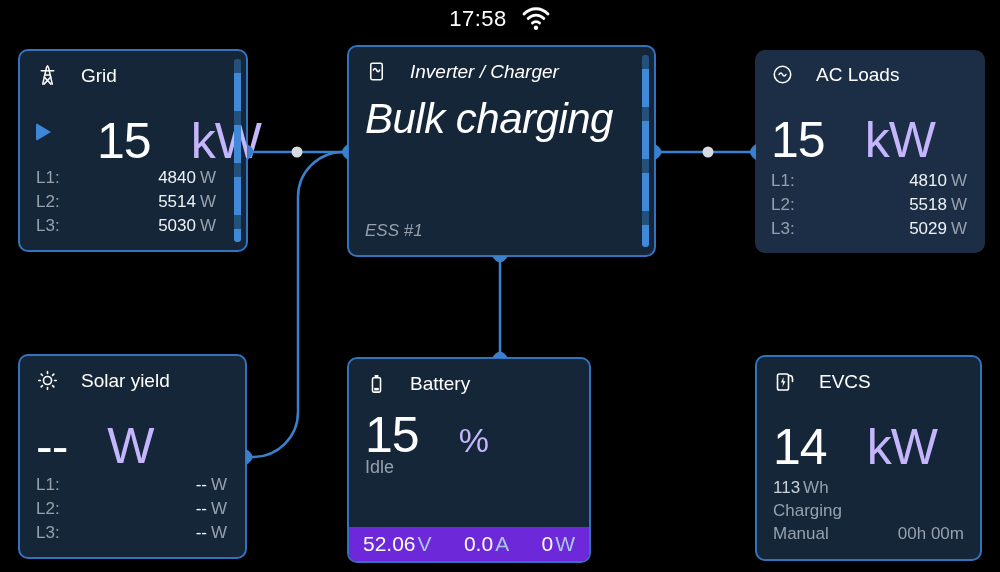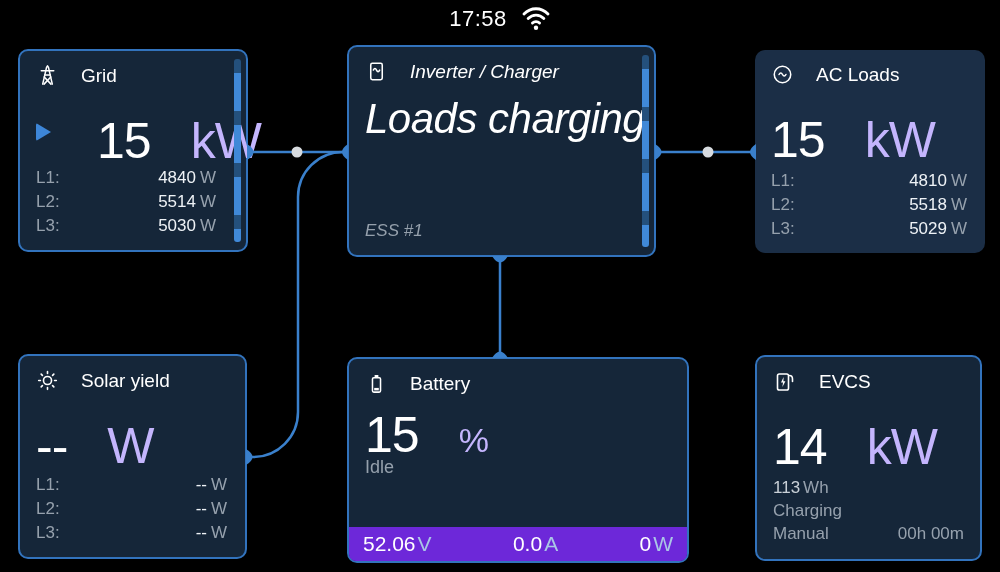--- a/index.html
+++ b/index.html
@@ -11,21 +11,21 @@
   .statusbar{position:absolute;top:0;left:0;right:0;height:38px;
     display:flex;align-items:center;justify-content:center;gap:14px;color:#fff;}
   .statusbar .time{font-size:22px;letter-spacing:.5px;}
   
   .tile{position:absolute;background:#152639;border:2px solid #3273bd;border-radius:10px;box-sizing:border-box;}
   .tile.no-border{border:none;background:#1b2e46;}
   #tile-grid{left:18px;top:49px;width:230px;height:203px;}
   #tile-inverter{left:347px;top:45px;width:309px;height:212px;font-style:italic;}
   #tile-acloads{left:755px;top:50px;width:230px;height:203px;}
   #tile-solar{left:18px;top:354px;width:229px;height:205px;}
-  #tile-battery{left:347px;top:357px;width:342px;height:206px;}
+  #tile-battery{left:347px;top:357px;width:244px;height:206px;}
   #tile-evcs{left:755px;top:355px;width:227px;height:206px;}
 
   .tile-head{position:absolute;top:13px;left:16px;display:flex;align-items:center;gap:22px;color:#fff;font-size:19px;}
   .tile-head .icon{display:flex;align-items:center;}
   .tile-head svg{display:block;}
 
   .big{position:absolute;top:44px;left:16px;display:flex;align-items:baseline;white-space:nowrap;gap:40px;}
   .big .val{color:#fff;font-size:50px;line-height:1.08;letter-spacing:-1px;}
   .big .unit{color:#c4b5fd;font-size:50px;line-height:1.08;letter-spacing:-1px;margin-top:19px;}
   .big .unit.small{font-size:34px;}
@@ -114,21 +114,21 @@
   <div class="tile" id="tile-inverter">
     <div class="tile-head">
       <span class="icon">
         <svg width="23" height="23" viewBox="0 0 24 24" fill="none" stroke="#fff" stroke-width="1.6" stroke-linecap="round">
           <rect x="6" y="3.5" width="12" height="17" rx="1.6"></rect>
           <path d="M8.7 10.5 C9.8 8.3 11 8.3 12 10.5 C13 12.7 14.2 12.7 15.3 10.5"></path>
         </svg>
       </span>
       <span class="tile-title">Inverter / Charger</span>
     </div>
-    <div class="inv-status">Loads charging</div>
+    <div class="inv-status">Bulk charging</div>
     <div class="tile-footer">ESS #1</div>
     <div class="bus-strip"></div>
   </div>
 
   <div class="tile no-border" id="tile-acloads">
     <div class="tile-head">
       <span class="icon">
         <svg width="23" height="23" viewBox="0 0 24 24" fill="none" stroke="#fff" stroke-width="1.6" stroke-linecap="round">
           <circle cx="12" cy="12" r="8.6"></circle>
           <path d="M8.4 12 C9.5 9.9 10.9 9.9 12 12 C13.1 14.1 14.5 14.1 15.6 12"></path>

